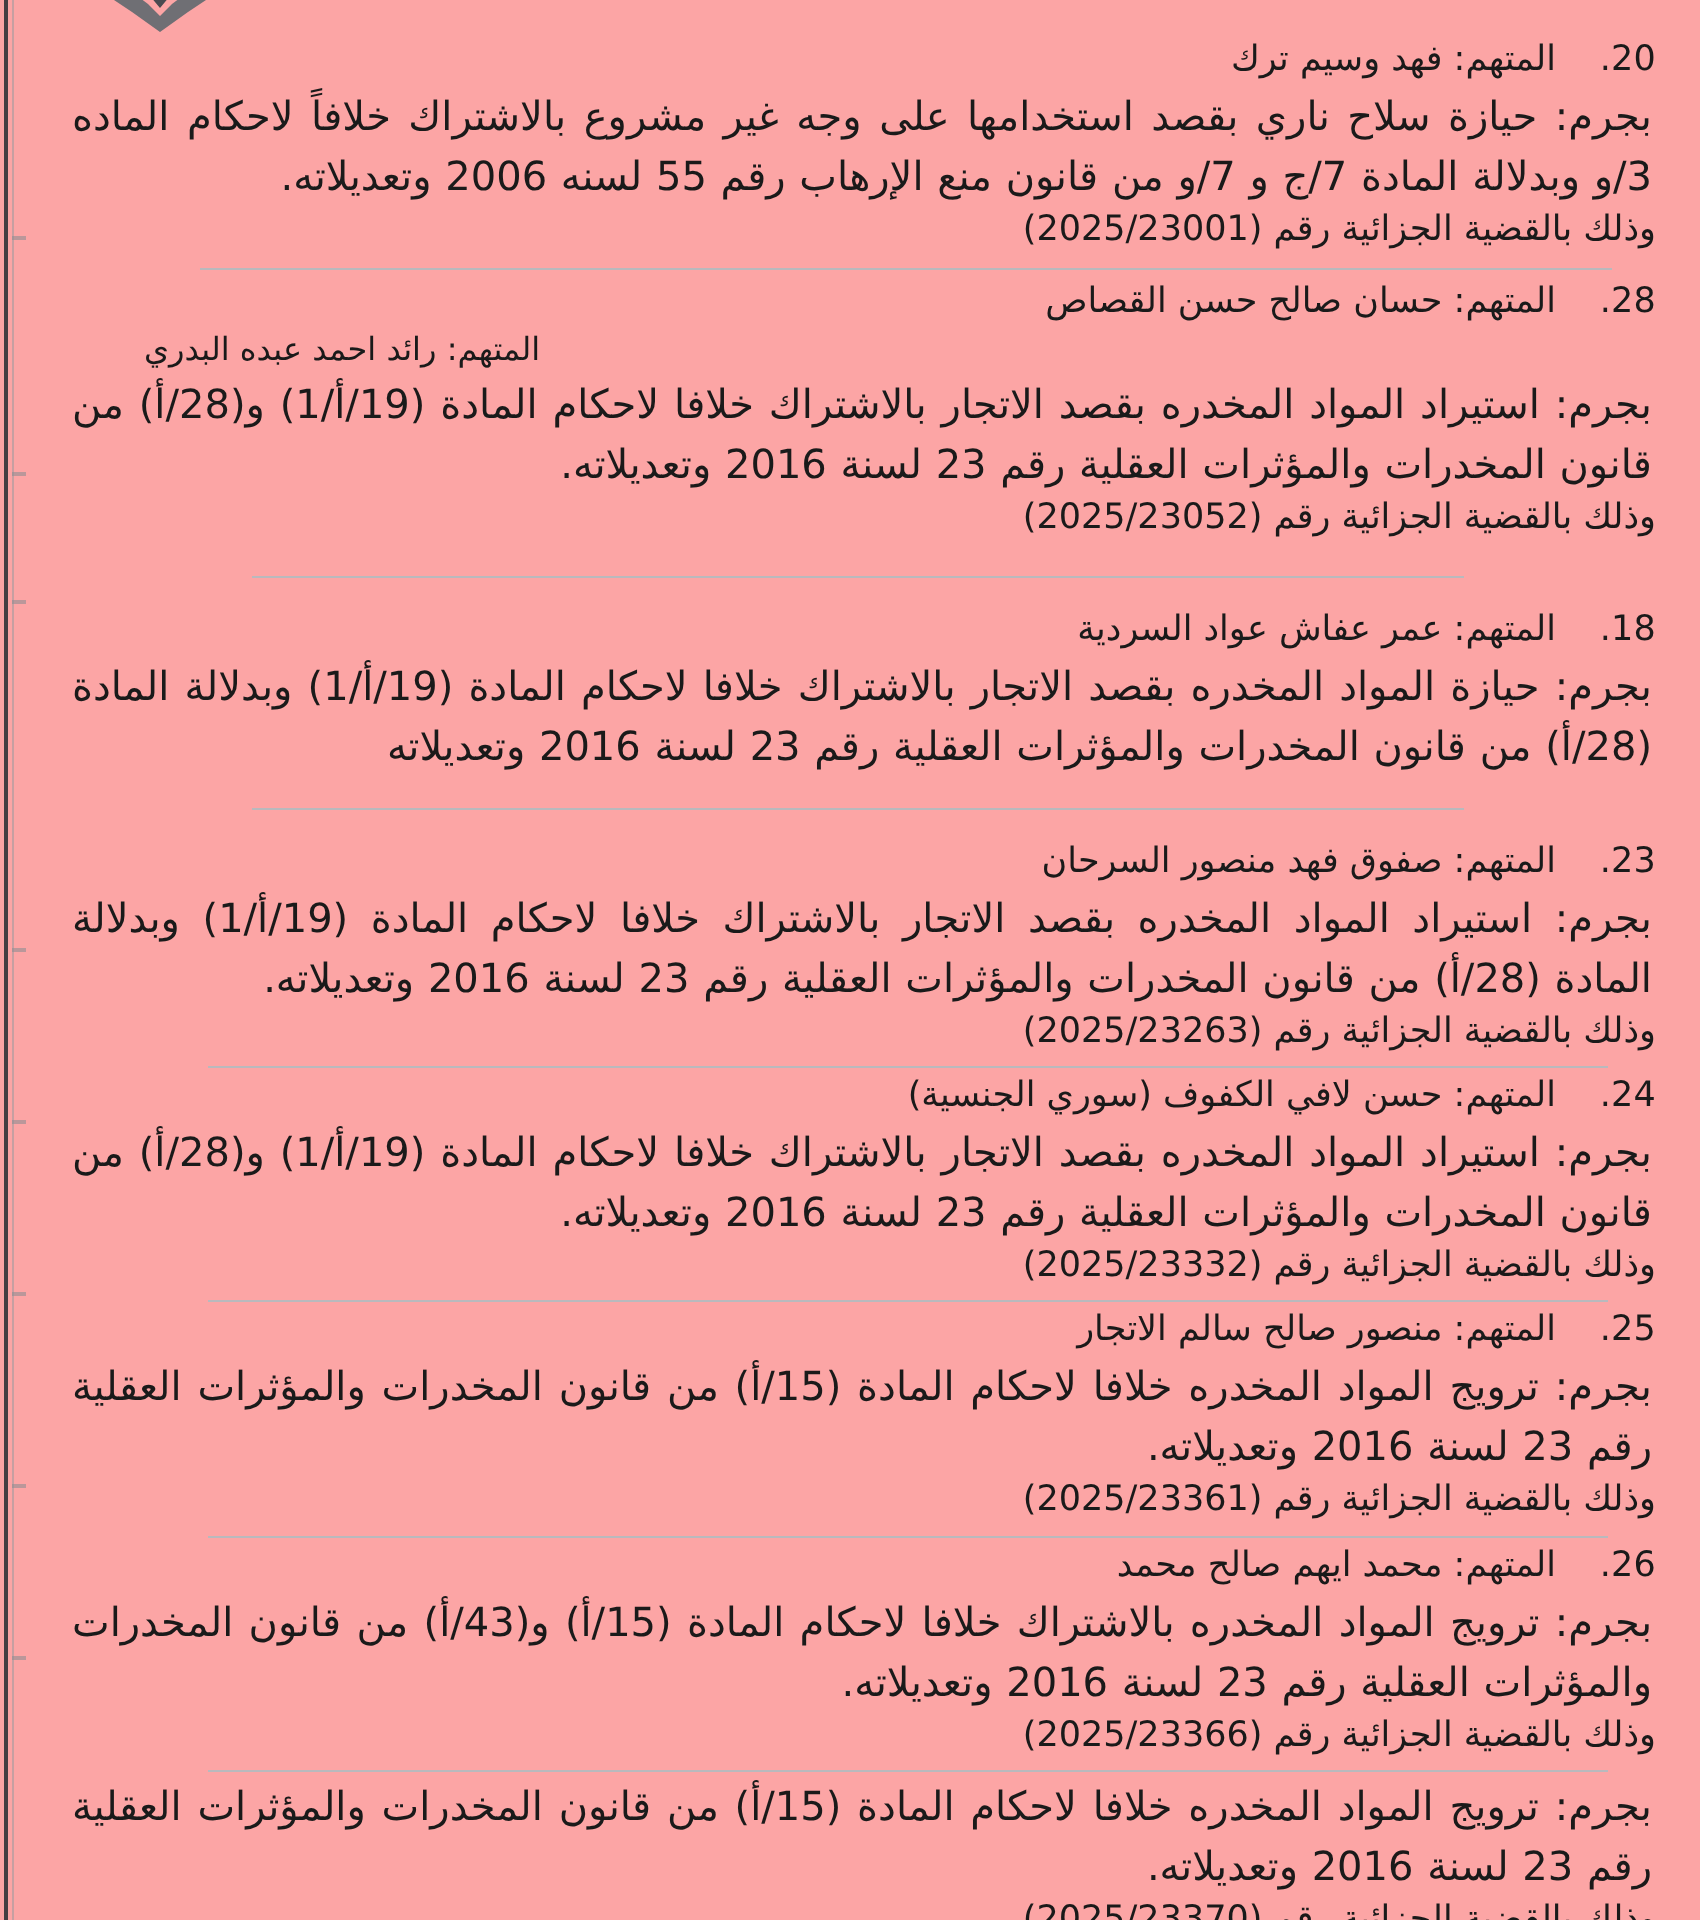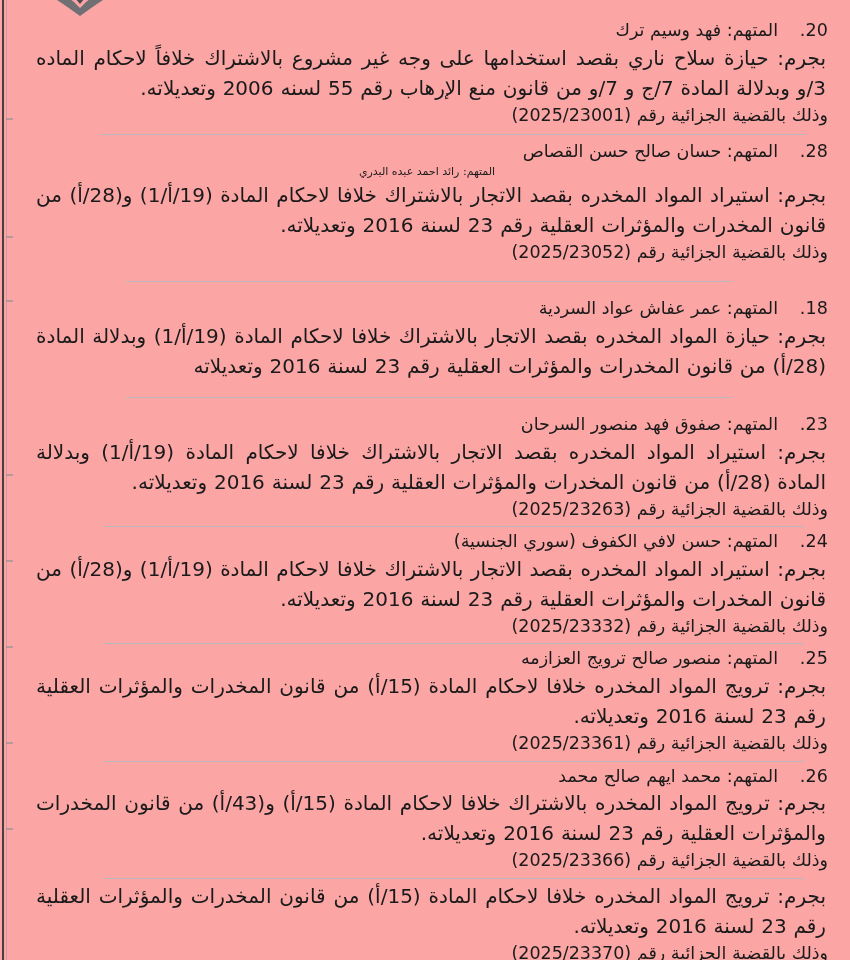--- a/index.html
+++ b/index.html
@@ -70,22 +70,22 @@
     overflow: hidden;
   }
   .entry-num {
     display: inline-block;
     min-width: 34px;
     text-align: right;
     font-family: "DejaVu Sans", "Liberation Sans", sans-serif;
   }
   .entry-head .gap { display: inline-block; width: 16px; }
   .entry-subhead {
-    text-align: center;
-    font-size: 11px;
+    text-align: left;
+    font-size: 16px;
     line-height: 1.42;
     padding-right: 46px;
     padding-left: 42px;
     white-space: nowrap;
   }
   .entry-charge {
     text-align: justify;
     text-align-last: right;
     font-size: 20px;
     line-height: 1.5;
@@ -204,21 +204,21 @@
         <span>حسن لافي الكفوف  (سوري الجنسية)</span>
       </div>
       <div class="entry-charge">بجرم: استيراد المواد المخدره بقصد الاتجار بالاشتراك خلافا لاحكام المادة (19/أ/1) و(28/أ)  من قانون المخدرات والمؤثرات العقلية رقم 23 لسنة 2016 وتعديلاته.</div>
       <div class="entry-case">وذلك بالقضية الجزائية رقم (2025/23332)</div>
     </div>
     <hr class="sep tight">
 
     <div class="entry">
       <div class="entry-head">
         <span class="entry-num">25.</span><span class="gap"></span><span>المتهم:</span>
-        <span>منصور صالح ترويج العزازمه</span>
+        <span>منصور صالح سالم الاتجار</span>
       </div>
       <div class="entry-charge">بجرم: ترويج المواد المخدره خلافا لاحكام المادة (15/أ) من قانون المخدرات والمؤثرات العقلية رقم 23 لسنة 2016 وتعديلاته.</div>
       <div class="entry-case">وذلك بالقضية الجزائية رقم (2025/23361)</div>
     </div>
     <hr class="sep tight">
 
     <div class="entry">
       <div class="entry-head">
         <span class="entry-num">26.</span><span class="gap"></span><span>المتهم:</span>
         <span>محمد ايهم صالح محمد</span>

